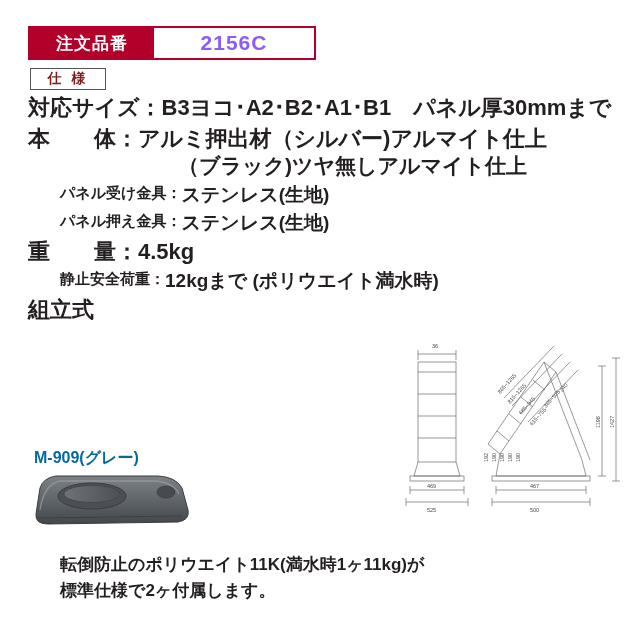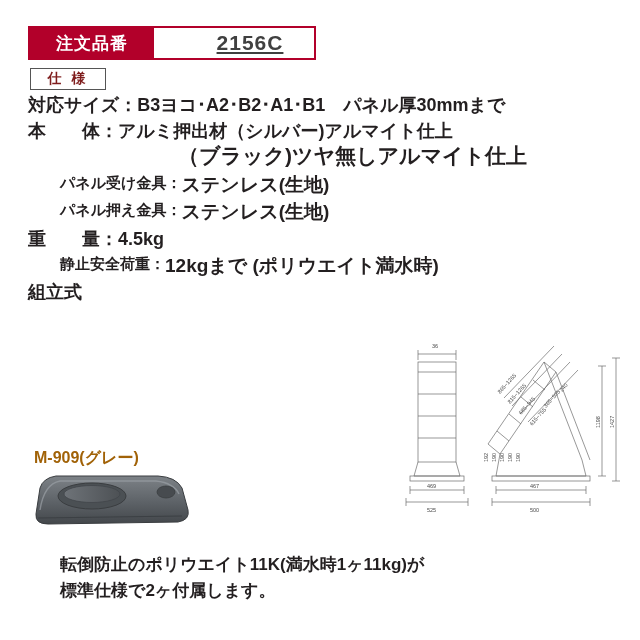--- a/index.html
+++ b/index.html
@@ -41,32 +41,31 @@
     color: #ffffff;
     font-size: 17px;
     font-weight: bold;
     letter-spacing: 1px;
     display: flex;
     align-items: center;
     justify-content: center;
   }
   .order-value {
     position: absolute;
-    left: 140px;
+    left: 124px;
     top: 0;
     width: 160px;
     height: 30px;
     display: flex;
     align-items: center;
     justify-content: center;
     font-size: 21px;
     font-weight: bold;
-    color: #404040;
+    color: #8b5cf6;
     letter-spacing: 1px;
-    text-decoration: underline;
   }
   
   .spec-chip {
     position: absolute;
     left: 30px;
     top: 68px;
     width: 76px;
     height: 22px;
     border: 1.5px solid #555;
     box-sizing: border-box;
@@ -93,21 +92,21 @@
   }
   .spec-row .k {
     display: inline-block;
     vertical-align: top;
   }
   .spec-row .v {
     display: inline-block;
     vertical-align: top;
   }
   .big .k, .big .v {
-    font-size: 18px;
+    font-size: 22px;
     font-weight: bold;
   }
   .mid .k {
     font-size: 15px;
     font-weight: bold;
     margin-left: 32px;
   }
   .mid .v {
     font-size: 19px;
     font-weight: bold;
@@ -129,21 +128,21 @@
     height: 190px;
   }
   .drawing svg { display: block; }
   
   .weight-label {
     position: absolute;
     left: 34px;
     top: 448px;
     font-size: 16px;
     font-weight: bold;
-    color: #a16207;
+    color: #0369a1;
   }
   .weight-img {
     position: absolute;
     left: 30px;
     top: 470px;
     width: 170px;
     height: 62px;
   }
   .footnote {
     position: absolute;

